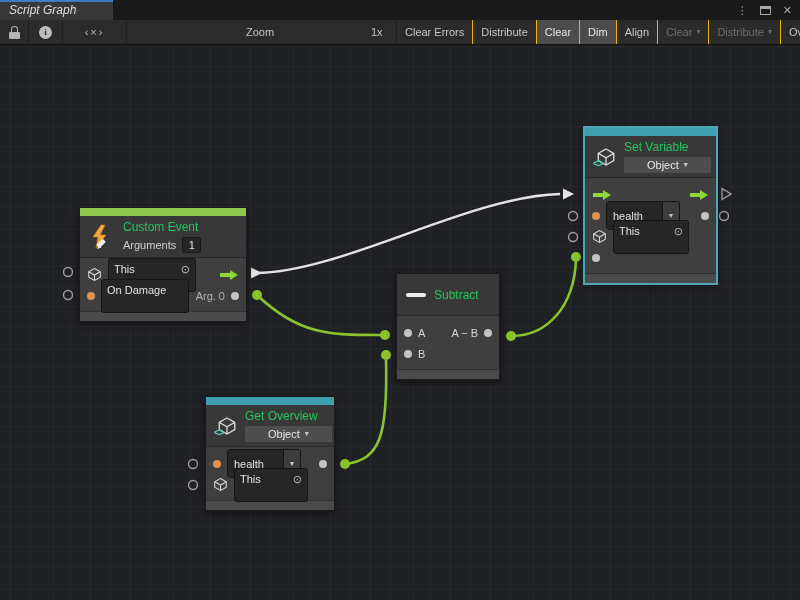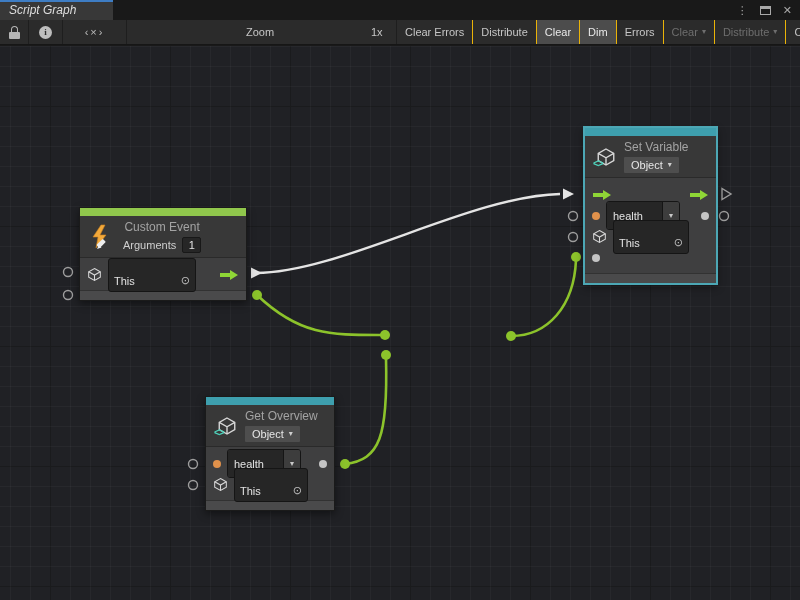--- a/index.html
+++ b/index.html
@@ -62,37 +62,37 @@
 
   
   .node { position:absolute; background:#3F3F40; border:1px solid #1A1A1A;
           box-shadow:0 3px 8px rgba(0,0,0,0.45); }
   .node.selected { border-color:#4CA7B5; box-shadow:0 0 0 1px #4CA7B5, 0 3px 8px rgba(0,0,0,0.45); }
   .colorbar { height:8px; }
   .bar-green { background:#90C74C; }
   .bar-teal { background:#3E9FAE; }
   .node-header { background:#383838; border-bottom:1px solid #2A2A2A; height:42px;
                  display:flex; align-items:center; gap:8px; padding:0 9px; }
-  .node-title { font-size:12px; color:#a3a3a3; white-space:nowrap;text-align:center; }
+  .node-title { font-size:12px; color:#22c55e; white-space:nowrap; }
   .hdr-col { display:flex; flex-direction:column; gap:3px; }
   .args-row { display:flex; align-items:center; gap:6px; font-size:11px; color:#CFCFCF; }
   .args-box { min-width:19px; height:16px; background:#262626; border:1px solid #181818;
               border-radius:2px; color:#E2E2E2; font-size:11px; text-align:center;
               line-height:14px; padding:0 3px; }
   .hdr-popup { background:#4E4E4E; border-radius:1px; height:16px; display:inline-flex;
-               align-items:center; gap:5px; padding:0 7px; color:#E6E6E6; font-size:11px;
+               align-items:center; gap:5px; padding:0 23px; color:#E6E6E6; font-size:11px;
                width:max-content; }
   .hdr-popup .caret { color:#CFCFCF; }
   .node-rows { padding:6px 0 5px; }
   .prow { height:21px; display:flex; align-items:center; gap:6px; padding:0 7px;
           font-size:11px; color:#D6D6D6; }
   .dot { width:8px; height:8px; border-radius:50%; flex:none; }
   .dot.orange { background:#E0914B; }
   .dot.gray { background:#C4C4C4; }
-  .field { display:flex; align-items:flex-start; justify-content:space-between; background:#262626;
+  .field { display:flex; align-items:flex-end; justify-content:space-between; background:#262626;
            border:1px solid #151515; border-radius:3px; height:17px; padding:16px 5px;
            color:#E2E2E2; font-size:11px; }
   .target-glyph { color:#C0C0C0; font-size:11px; line-height:1; }
   .popup { display:flex; height:29px; border:1px solid #151515; border-radius:3px; overflow:hidden; flex:none; }
   .popup-val { background:#262626; padding:0 6px; display:flex; align-items:center;
                color:#E2E2E2; font-size:11px; flex:1; }
   .popup-caret { width:17px; background:#3D3D3D; border-left:1px solid #151515; display:flex;
                  align-items:center; justify-content:center; color:#C8C8C8; }
   .node-footer { height:10px; background:#4A4A4B; border-top:1px solid #323232; }
   .spacer { margin-left:auto; }
@@ -145,21 +145,21 @@
       <div class="tb-btn">
         <span>Distribute</span>
       </div>
       <div class="tb-btn active">
         <span>Clear</span>
       </div>
       <div class="tb-btn active">
         <span>Dim</span>
       </div>
       <div class="tb-btn">
-        <span>Errors</span>
+        <span>Align</span>
       </div>
       <div class="tb-btn disabled">
         <span>Clear</span>
         <span class="caret">▾</span>
       </div>
       <div class="tb-btn disabled">
         <span>Distribute</span>
         <span class="caret">▾</span>
       </div>
       <div class="tb-btn">
@@ -222,24 +222,51 @@
             <path d="M1.8 5.1 8 8.6l6.2-3.5M8 8.6v5.8" fill="none" stroke="#D8D8D8" stroke-width="1.1"></path>
           </svg>
           <div class="field" style="width:88px;">
             <span>This</span>
             <span class="target-glyph">⊙</span>
           </div>
           <svg class="flow-arrow spacer" width="20" height="12" viewBox="0 0 20 12">
             <path d="M1 4h10V1l8 5-8 5V8H1z" fill="#8FD636"></path>
           </svg>
         </div>
+        <div class="prow">
+          <span class="dot orange"></span>
+          <div class="field" style="width:88px;">
+            <span>On Damage</span>
+          </div>
+          <span class="spacer dim-label">Arg. 0</span>
+          <span class="dot gray"></span>
+        </div>
       </div>
       <div class="node-footer"></div>
     </div>
 
+    <div class="node" style="left:396px; top:227px; width:104px;">
+      <div class="node-header">
+        <span class="minus-bar"></span>
+        <span class="node-title">Subtract</span>
+      </div>
+      <div class="node-rows">
+        <div class="prow">
+          <span class="dot gray"></span>
+          <span>A</span>
+          <span class="spacer">A − B</span>
+          <span class="dot gray"></span>
+        </div>
+        <div class="prow">
+          <span class="dot gray"></span>
+          <span>B</span>
+        </div>
+      </div>
+      <div class="node-footer"></div>
+    </div>
 
     <div class="node" style="left:205px; top:350px; width:130px;">
       <div class="colorbar bar-teal"></div>
       <div class="node-header">
         <div class="var-icon">
           <svg width="20" height="20" viewBox="0 0 16 16" style="position:absolute;right:0;top:0;">
             <path d="M8 1.6 14.2 5.1v5.8L8 14.4 1.8 10.9V5.1Z" fill="none" stroke="#D8D8D8" stroke-width="1.1"></path>
             <path d="M1.8 5.1 8 8.6l6.2-3.5M8 8.6v5.8" fill="none" stroke="#D8D8D8" stroke-width="1.1"></path>
           </svg>
           <span class="mint">&lt;&gt;</span>

